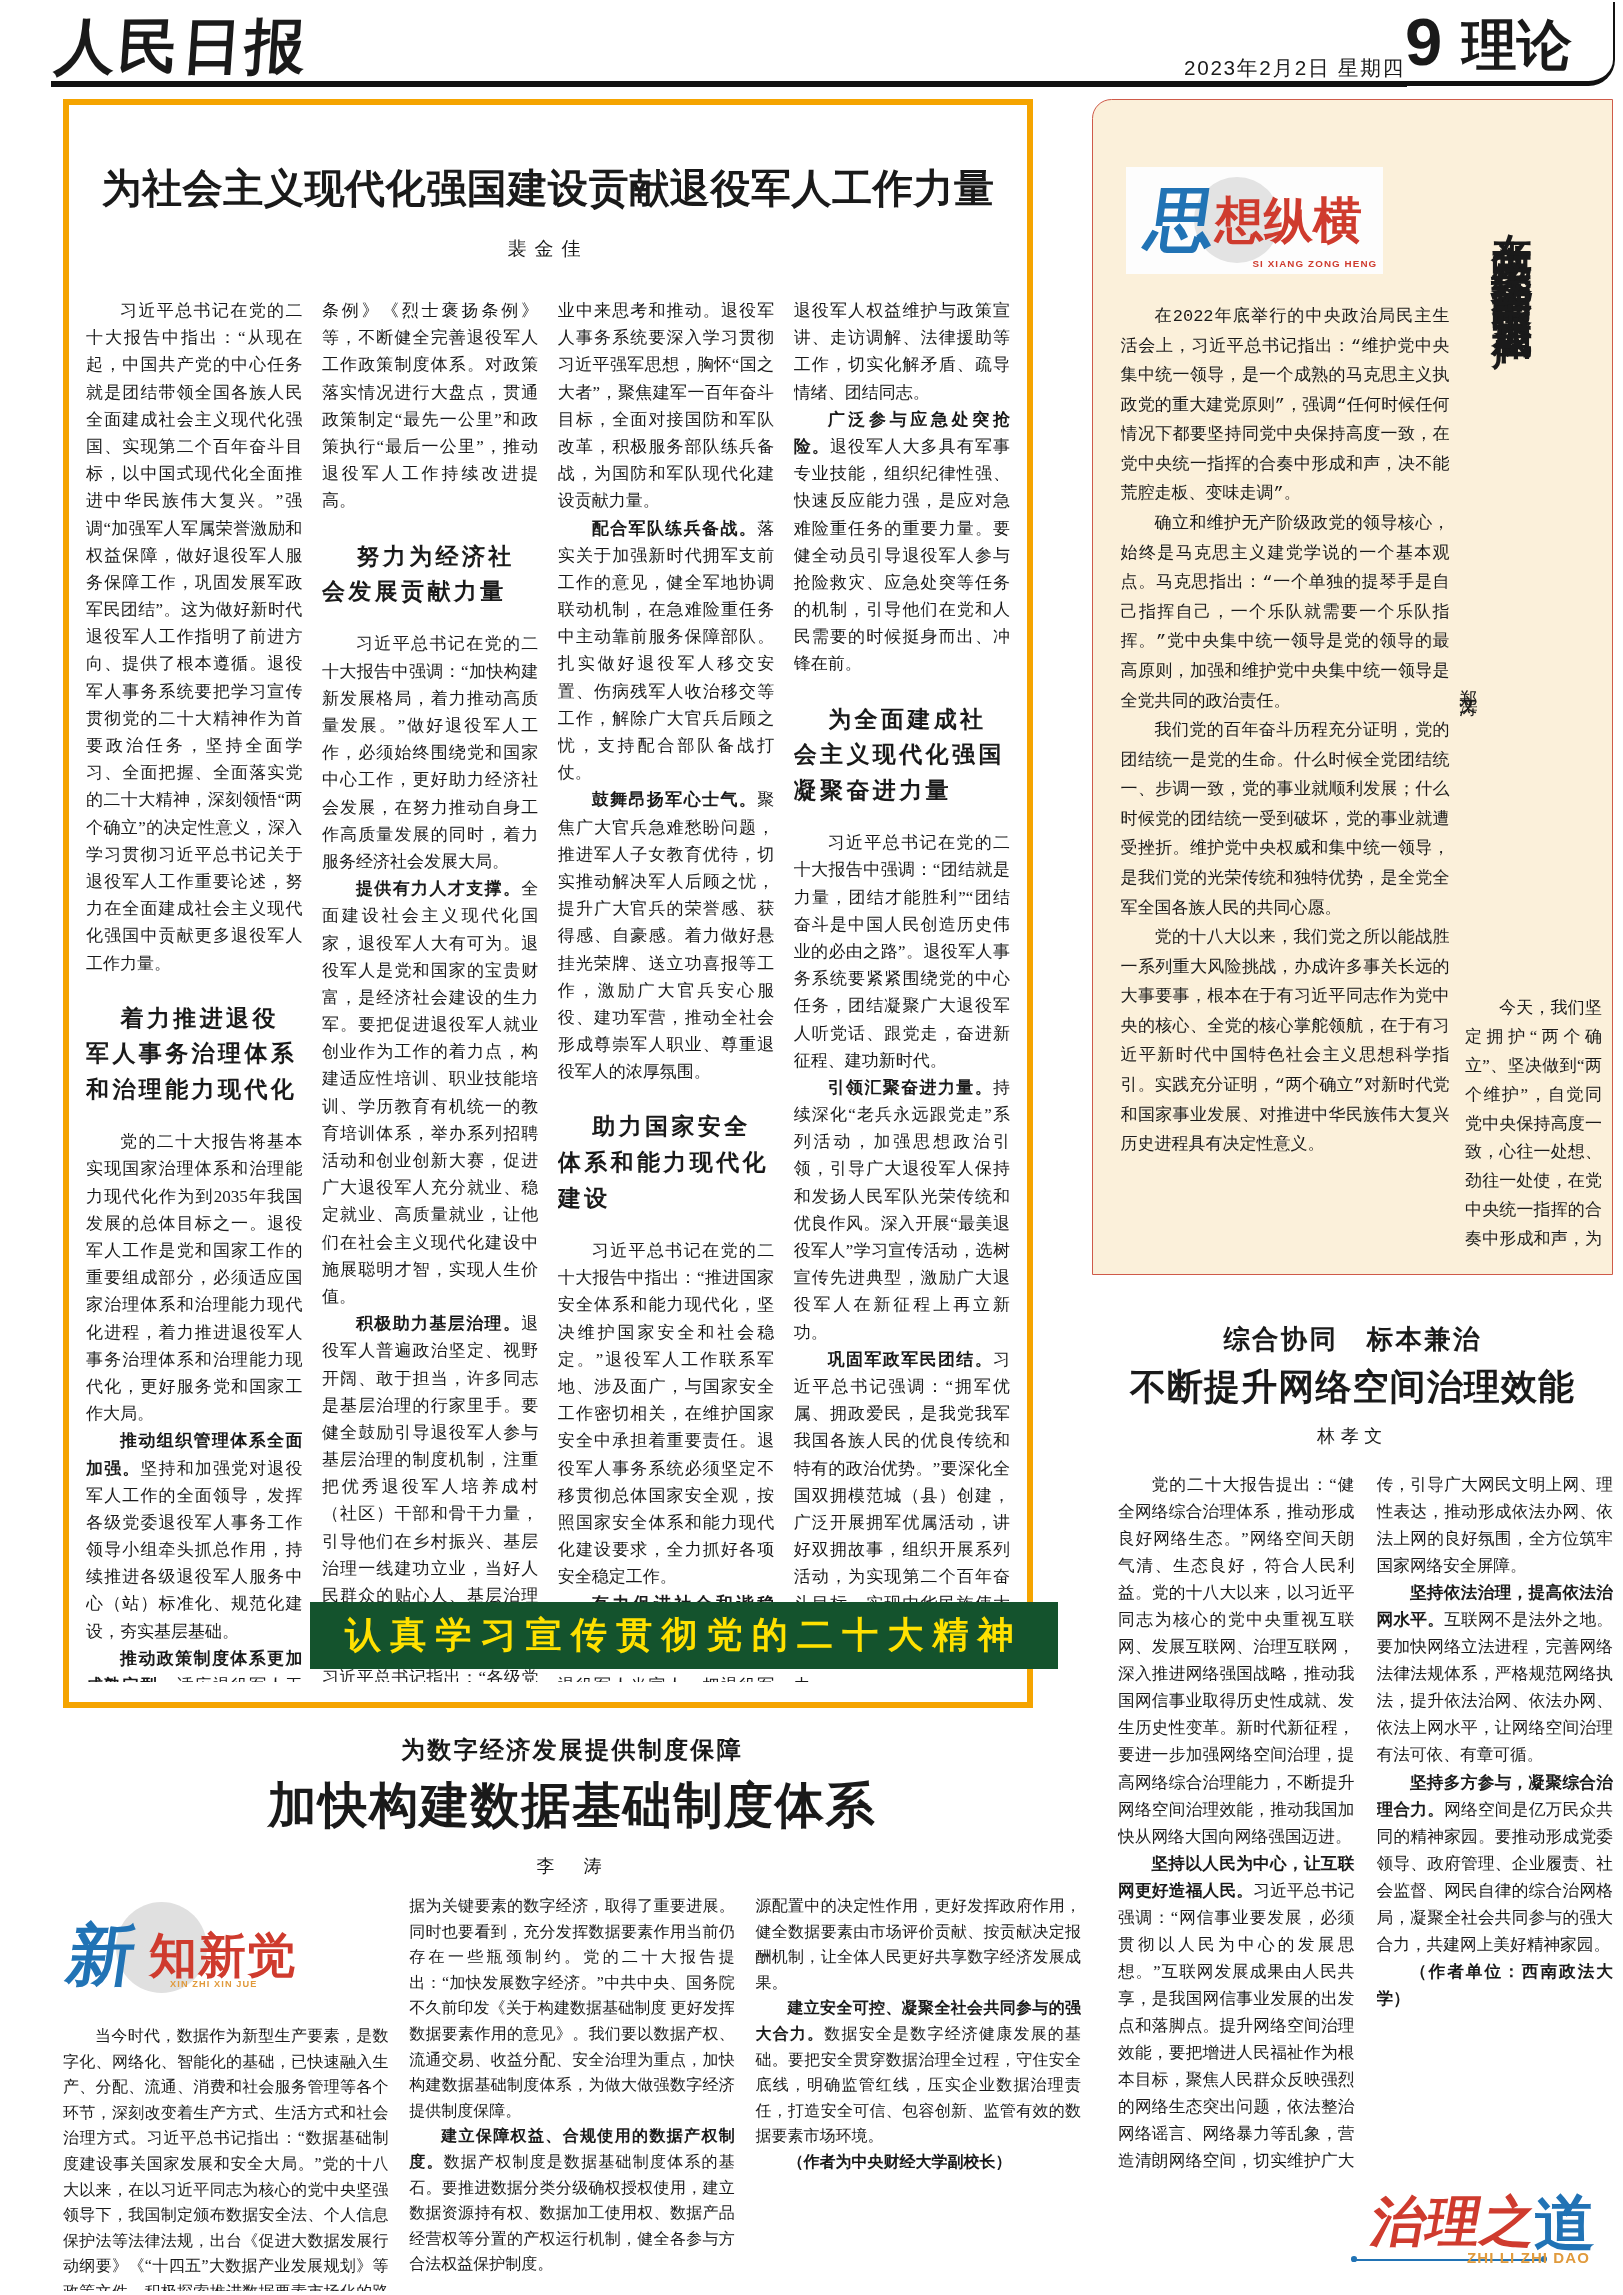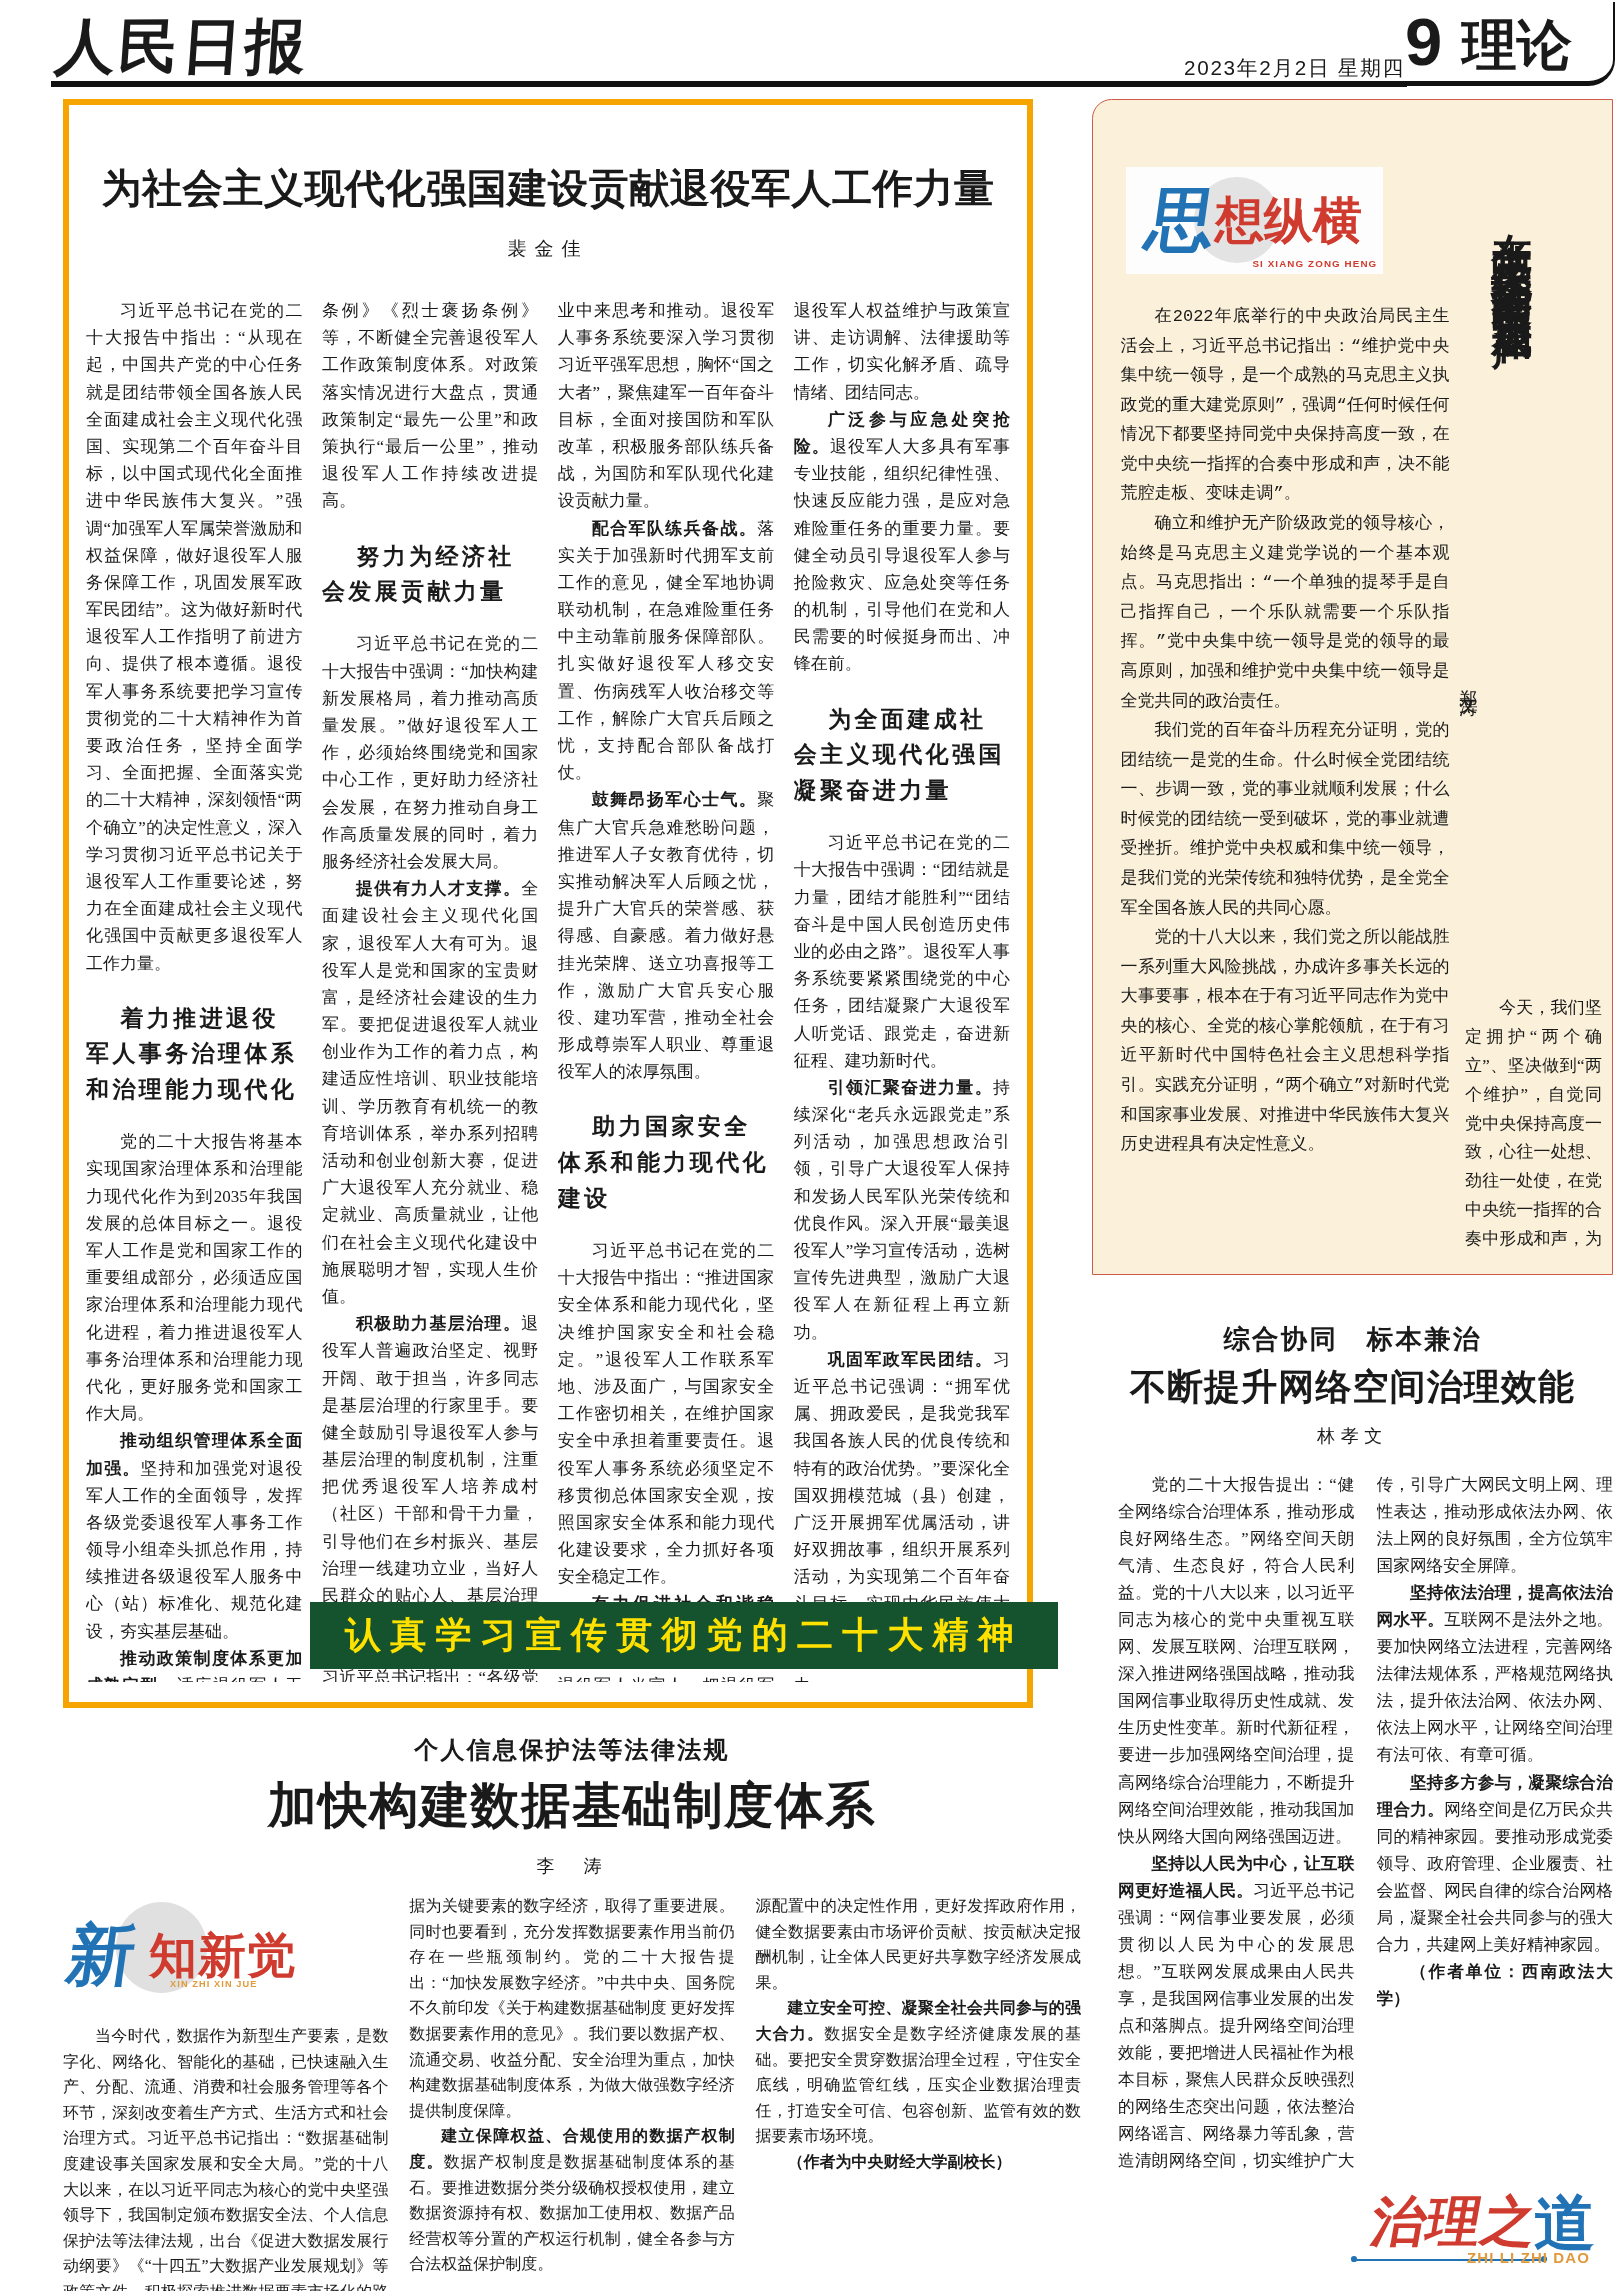--- a/index.html
+++ b/index.html
@@ -200,21 +200,21 @@
 </div>
 <div class="zl-logo" data-name="zhili-zhidao-column-logo">
   <span class="red" data-name="logo-characters-red">治理之</span>
   <span class="blue" data-name="logo-character-blue">道</span>
   <span class="line" data-name="logo-underline"></span>
   <span class="dot1" data-name="logo-underline-dot"></span>
   <span class="dot2" data-name="logo-underline-dot"></span>
   <span class="cap" data-name="logo-pinyin-caption">ZHI LI ZHI DAO</span>
 </div>
 
-<div class="sj-kicker" data-name="data-article-kicker">个人信息保护法等法律法规</div>
+<div class="sj-kicker" data-name="data-article-kicker">为数字经济发展提供制度保障</div>
 <div class="sj-headline" data-name="data-article-headline">加快构建数据基础制度体系</div>
 <div class="sj-byline" data-name="data-article-byline">李　涛</div>
 <div class="sj-cols" data-name="data-article-columns">
   <div class="sjcol col-text" data-name="data-article-column-1">
     <div class="xz-logo" data-name="xinzhi-xinjue-column-logo">
       <span class="circ" data-name="logo-circle-decoration"></span>
       <span class="c1" data-name="logo-character-blue">新</span>
       <span class="c2" data-name="logo-characters-red">知新觉</span>
       <span class="cap" data-name="logo-pinyin-caption">XIN ZHI XIN JUE</span>
     </div>

